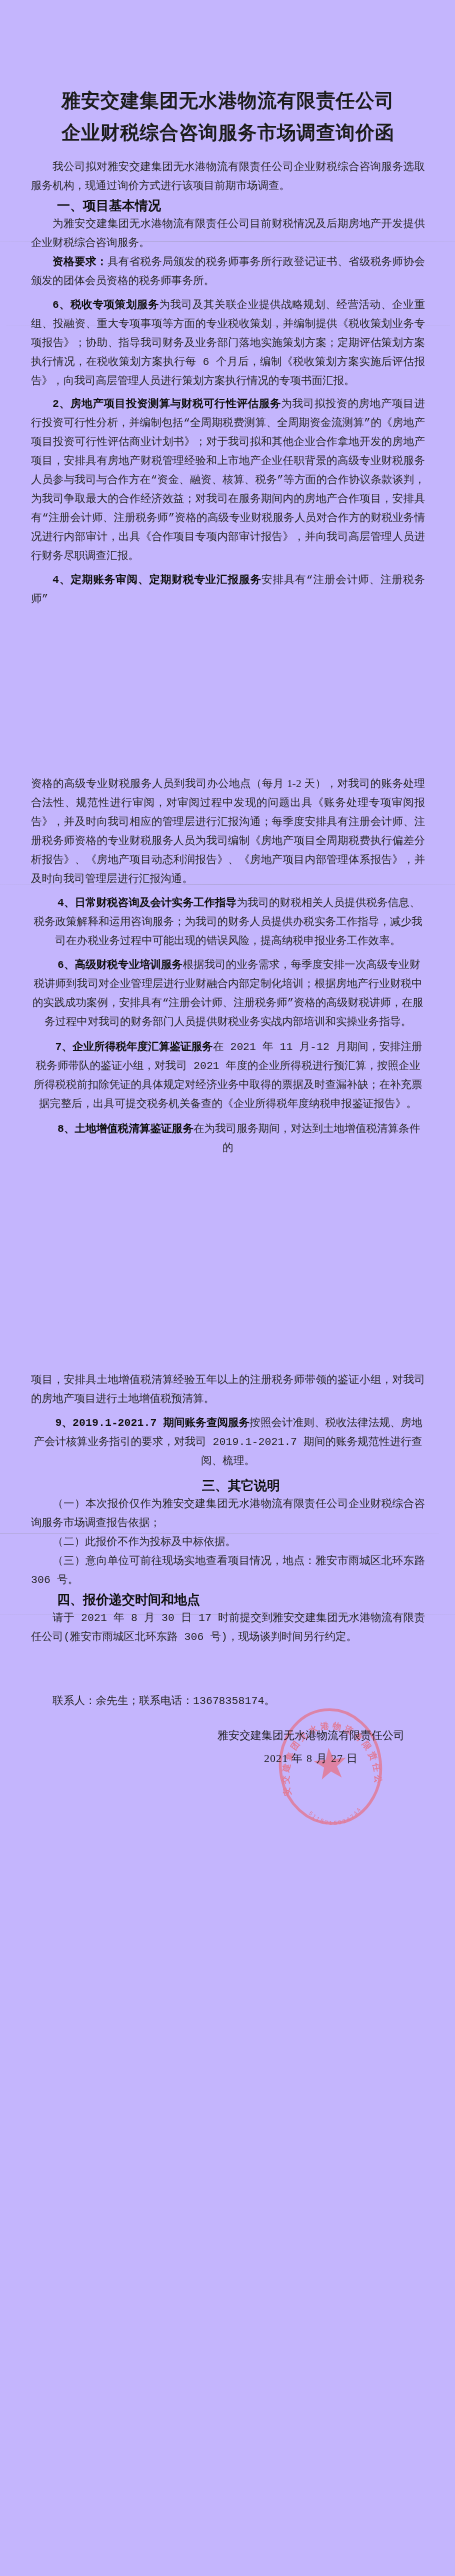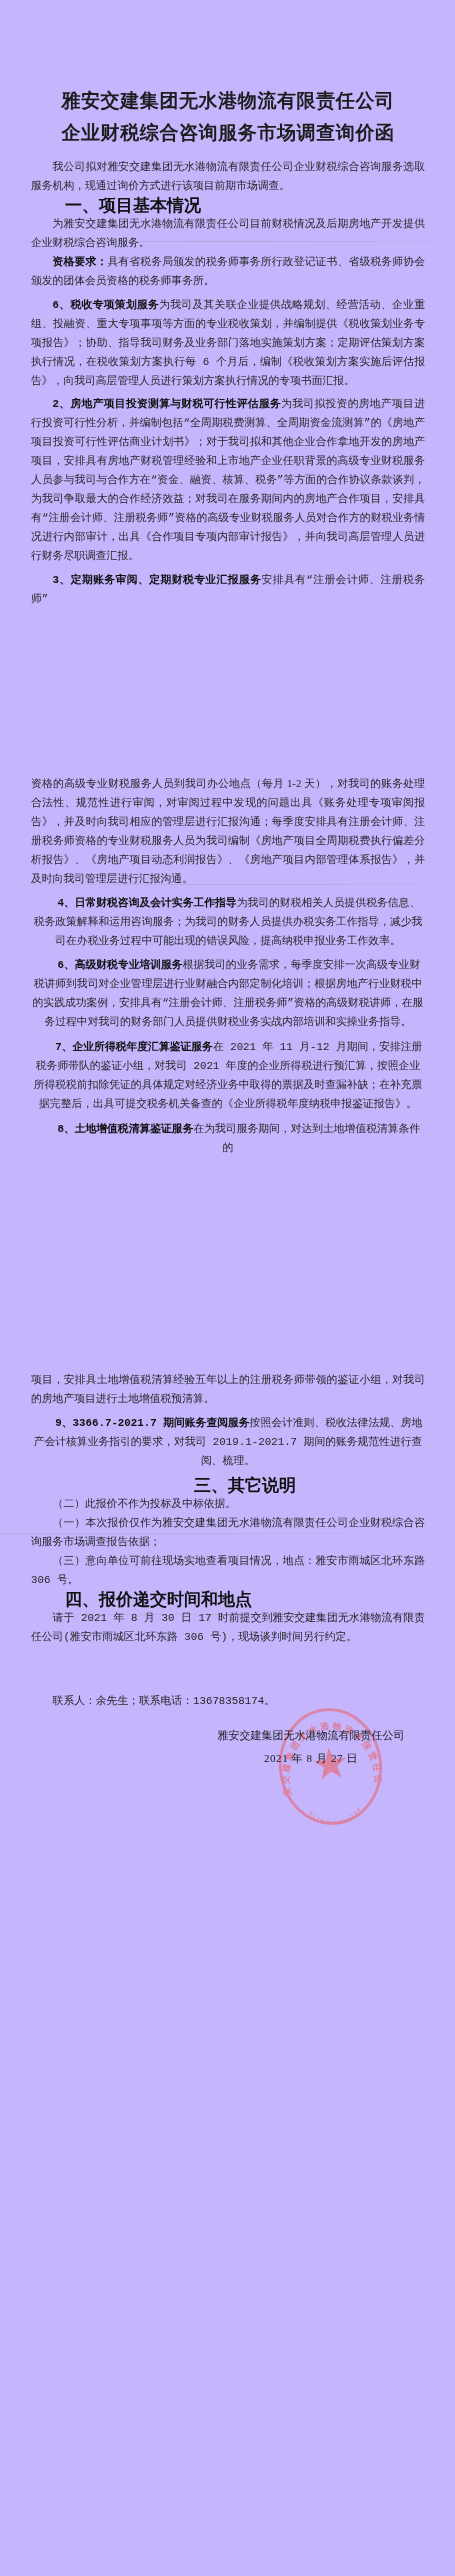--- a/index.html
+++ b/index.html
@@ -11,21 +11,21 @@
   .page3{top:1370px;}
   .closing{position:absolute;left:31px;width:394px;top:1692px;}
   .doc-title{text-align:center;font-weight:bold;font-size:19px;line-height:32px;
              letter-spacing:0.6px;margin:0 0 9px 0;}
   .body{font-size:10.8px;line-height:19px;margin:0;text-align:justify;
         font-family:"Liberation Serif","DejaVu Serif",serif;color:#262626;}
   .indent{text-indent:2em;font-family:Liberation Mono, monospace;}
   .item{margin-top:4.6px;}
   .page2 .item,.page3 .item{margin-top:5.7px;text-align:center;}
   .h{font-family:"Liberation Sans","DejaVu Sans",sans-serif;font-weight:bold;color:#111;
-     font-size:17px;line-height:19px;margin:0;text-indent:2em;}
+     font-size:13px;line-height:19px;margin:0;text-indent:2em;}
   .lead{font-weight:bold;color:#111;}
   .sig{float:right;margin-right:20.5px;margin-top:12.5px;text-align:center;
        font-size:11px;color:#1a1a1a;position:relative;z-index:2;}
   .sig-company{line-height:23px;}
   .sig-date{line-height:23px;letter-spacing:0.6px;}
   .contact{position:relative;z-index:2;}
   .seal{position:absolute;left:246px;top:13.7px;width:107px;height:121px;
         transform:rotate(-6deg);opacity:0.85;z-index:1;}
   .artifact{position:absolute;height:1.1px;pointer-events:none;}
   .a1{top:241px;left:0;width:456px;
@@ -54,37 +54,37 @@
     <div class="doc-title">
       <div>雅安交建集团无水港物流有限责任公司</div>
       <div>企业财税综合咨询服务市场调查询价函</div>
     </div>
     <p class="body indent">我公司拟对雅安交建集团无水港物流有限责任公司企业财税综合咨询服务选取服务机构，现通过询价方式进行该项目前期市场调查。</p>
     <h2 class="h">一、项目基本情况</h2>
     <p class="body indent">为雅安交建集团无水港物流有限责任公司目前财税情况及后期房地产开发提供企业财税综合咨询服务。</p>
     <p class="body indent"><b class="lead">资格要求：</b><span>具有省税务局颁发的税务师事务所行政登记证书、省级税务师协会颁发的团体会员资格的税务师事务所。</span></p>
     <p class="body indent item"><b class="lead">6、税收专项策划服务</b><span>为我司及其关联企业提供战略规划、经营活动、企业重组、投融资、重大专项事项等方面的专业税收策划，并编制提供《税收策划业务专项报告》；协助、指导我司财务及业务部门落地实施策划方案；定期评估策划方案执行情况，在税收策划方案执行每 6 个月后，编制《税收策划方案实施后评估报告》，向我司高层管理人员进行策划方案执行情况的专项书面汇报。</span></p>
     <p class="body indent item"><b class="lead">2、房地产项目投资测算与财税可行性评估服务</b><span>为我司拟投资的房地产项目进行投资可行性分析，并编制包括“全周期税费测算、全周期资金流测算”的《房地产项目投资可行性评估商业计划书》；对于我司拟和其他企业合作拿地开发的房地产项目，安排具有房地产财税管理经验和上市地产企业任职背景的高级专业财税服务人员参与我司与合作方在“资金、融资、核算、税务”等方面的合作协议条款谈判，为我司争取最大的合作经济效益；对我司在服务期间内的房地产合作项目，安排具有“注册会计师、注册税务师”资格的高级专业财税服务人员对合作方的财税业务情况进行内部审计，出具《合作项目专项内部审计报告》，并向我司高层管理人员进行财务尽职调查汇报。</span></p>
-    <p class="body indent item"><b class="lead">3、定期账务审阅、定期财税专业汇报服务</b><span>安排具有“注册会计师、注册税务师”</span></p>
+    <p class="body indent item"><b class="lead">4、定期账务审阅、定期财税专业汇报服务</b><span>安排具有“注册会计师、注册税务师”</span></p>
   </section>
 
   <section class="page page2">
     <p class="body">资格的高级专业财税服务人员到我司办公地点（每月 1-2 天），对我司的账务处理合法性、规范性进行审阅，对审阅过程中发现的问题出具《账务处理专项审阅报告》，并及时向我司相应的管理层进行汇报沟通；每季度安排具有注册会计师、注册税务师资格的专业财税服务人员为我司编制《房地产项目全周期税费执行偏差分析报告》、《房地产项目动态利润报告》、《房地产项目内部管理体系报告》，并及时向我司管理层进行汇报沟通。</p>
     <p class="body indent item"><b class="lead">4、日常财税咨询及会计实务工作指导</b><span>为我司的财税相关人员提供税务信息、税务政策解释和运用咨询服务；为我司的财务人员提供办税实务工作指导，减少我司在办税业务过程中可能出现的错误风险，提高纳税申报业务工作效率。</span></p>
     <p class="body indent item"><b class="lead">6、高级财税专业培训服务</b><span>根据我司的业务需求，每季度安排一次高级专业财税讲师到我司对企业管理层进行业财融合内部定制化培训；根据房地产行业财税中的实践成功案例，安排具有“注册会计师、注册税务师”资格的高级财税讲师，在服务过程中对我司的财务部门人员提供财税业务实战内部培训和实操业务指导。</span></p>
     <p class="body indent item"><b class="lead">7、企业所得税年度汇算鉴证服务</b><span>在 2021 年 11 月-12 月期间，安排注册税务师带队的鉴证小组，对我司 2021 年度的企业所得税进行预汇算，按照企业所得税税前扣除凭证的具体规定对经济业务中取得的票据及时查漏补缺；在补充票据完整后，出具可提交税务机关备查的《企业所得税年度纳税申报鉴证报告》。</span></p>
     <p class="body indent item"><b class="lead">8、土地增值税清算鉴证服务</b><span>在为我司服务期间，对达到土地增值税清算条件的</span></p>
   </section>
 
   <section class="page page3">
     <p class="body">项目，安排具土地增值税清算经验五年以上的注册税务师带领的鉴证小组，对我司的房地产项目进行土地增值税预清算。</p>
-    <p class="body indent item"><b class="lead">9、3366.7-2021.7 期间账务查阅服务</b><span>按照会计准则、税收法律法规、房地产会计核算业务指引的要求，对我司 2019.1-2021.7 期间的账务规范性进行查阅、梳理。</span></p>
+    <p class="body indent item"><b class="lead">9、2019.1-2021.7 期间账务查阅服务</b><span>按照会计准则、税收法律法规、房地产会计核算业务指引的要求，对我司 2019.1-2021.7 期间的账务规范性进行查阅、梳理。</span></p>
     <h2 class="h item">三、其它说明</h2>
+    <p class="body indent">（一）本次报价仅作为雅安交建集团无水港物流有限责任公司企业财税综合咨询服务市场调查报告依据；</p>
     <p class="body indent">（二）此报价不作为投标及中标依据。</p>
-    <p class="body indent">（一）本次报价仅作为雅安交建集团无水港物流有限责任公司企业财税综合咨询服务市场调查报告依据；</p>
     <p class="body indent">（三）意向单位可前往现场实地查看项目情况，地点：雅安市雨城区北环东路 306 号。</p>
     <h2 class="h">四、报价递交时间和地点</h2>
     <p class="body indent">请于 2021 年 8 月 30 日 17 时前提交到雅安交建集团无水港物流有限责任公司(雅安市雨城区北环东路 306 号)，现场谈判时间另行约定。</p>
   </section>
 
   <section class="closing">
     <p class="body indent contact">联系人：余先生；联系电话：13678358174。</p>
 
     <div class="sig">
       <div class="sig-company">雅安交建集团无水港物流有限责任公司</div>

